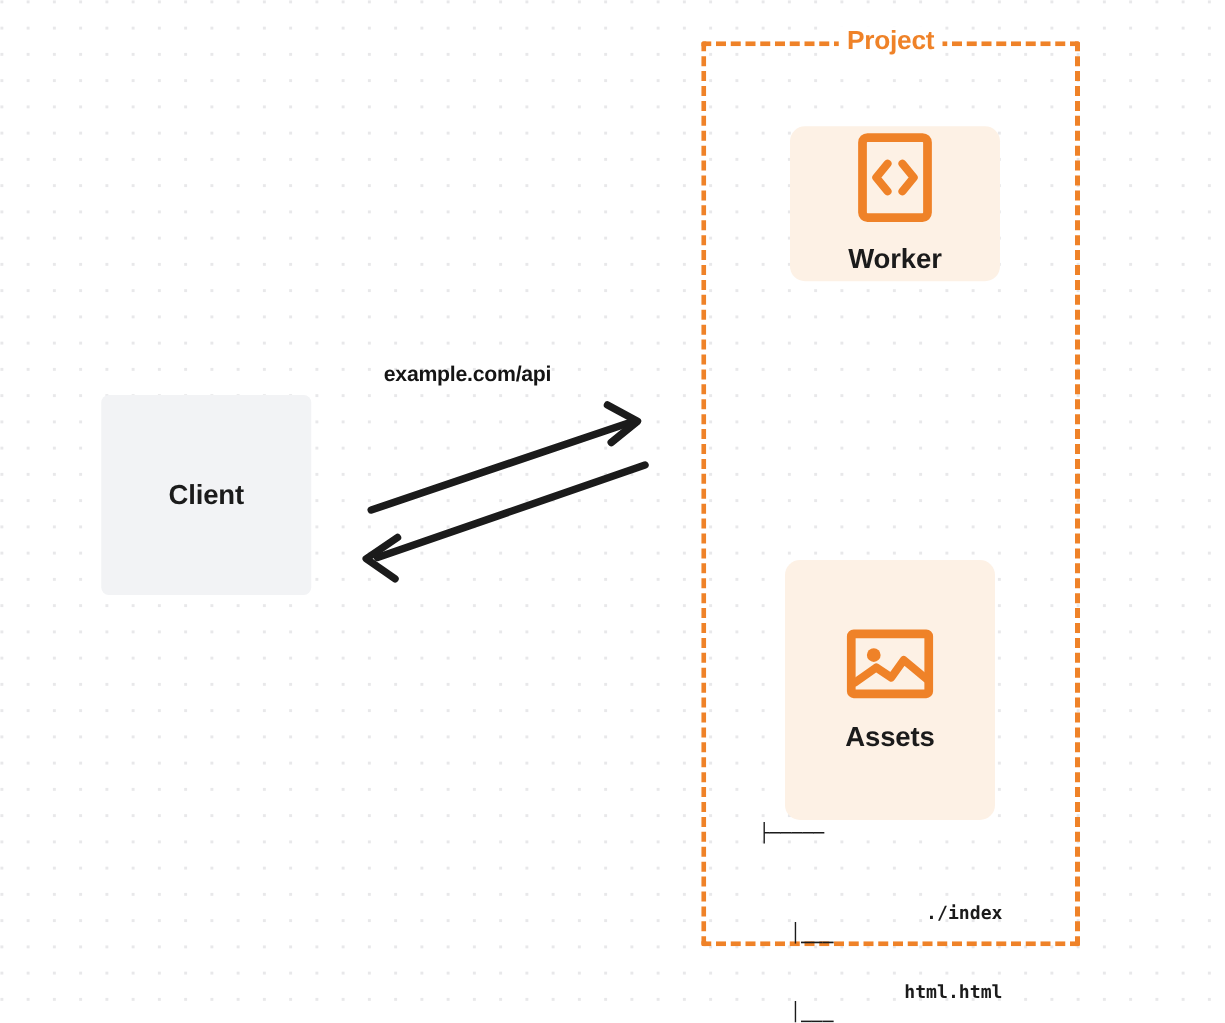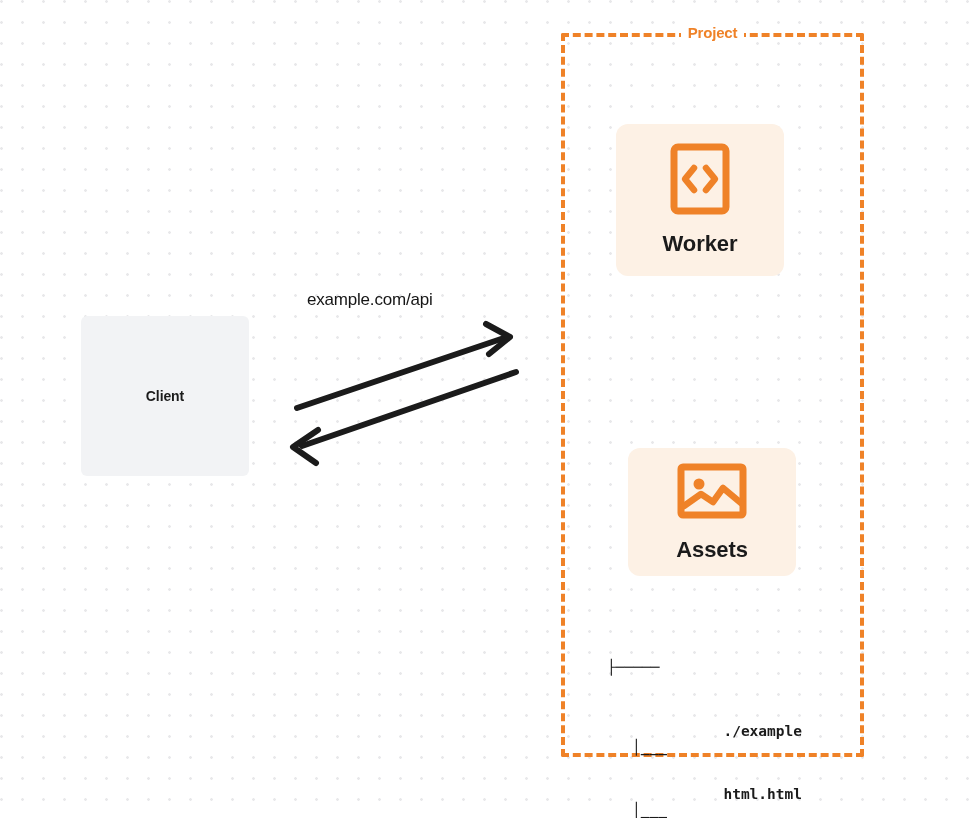--- a/index.html
+++ b/index.html
@@ -32,40 +32,40 @@
     top: 316px;
     width: 168px;
     height: 160px;
     background: #f2f3f5;
     border-radius: 6px;
     display: flex;
     align-items: center;
     justify-content: center;
   }
   #client-node .node-label {
-    font-size: 14px;
+    font-size: 22px;
     font-weight: 700;
     color: #1b1b1b;
     letter-spacing: -0.1px;
   }
 
   
   #request-arrows {
     position: absolute;
     left: 270px;
     top: 280px;
     width: 270px;
     height: 200px;
   }
   #request-label {
     position: absolute;
     left: 307px;
     top: 290px;
     font-size: 17px;
-    font-weight: 400;
+    font-weight: 700;
     color: #151515;
     letter-spacing: -0.2px;
     white-space: nowrap;
   }
 
   
   #project-container {
     position: absolute;
     left: 561px;
     top: 33px;
@@ -79,49 +79,48 @@
     position: absolute;
     left: 561px;
     top: 21px;
     width: 303px;
     text-align: center;
   }
   #project-title .title-text {
     display: inline-block;
     background: #ffffff;
     padding: 0 7px;
-    font-size: 15px;
+    font-size: 21px;
     font-weight: 700;
     color: #ef8228;
     letter-spacing: -0.2px;
     line-height: 24px;
   }
 
   
   .service-card {
     position: absolute;
     background: #fdf1e5;
     border-radius: 12px;
     display: flex;
     flex-direction: column;
     align-items: center;
     justify-content: center;
   }
   #worker-card {
-    left: 616px;
+    left: 632px;
     top: 101px;
     width: 168px;
-    height: 152px;
-    margin-top: 23px;
+    height: 124px;
   }
   #assets-card {
     left: 628px;
     top: 448px;
     width: 168px;
-    height: 128px;
+    height: 208px;
   }
   .service-card .card-icon {
     display: block;
     margin-bottom: 16px;
   }
   .service-card .card-label {
     font-size: 22px;
     font-weight: 700;
     color: #1b1b1b;
     letter-spacing: -0.1px;
@@ -197,21 +196,21 @@
       <rect x="4" y="6" width="62" height="48" rx="2" ry="2" fill="none" stroke="#ef8228" stroke-width="7"></rect>
       <circle cx="22" cy="23" r="5.5" fill="#ef8228"></circle>
       <polyline points="7,45 24,33 36,41 46,27 64,42" fill="none" stroke="#ef8228" stroke-width="6.5" stroke-linecap="round" stroke-linejoin="round"></polyline>
     </svg>
     <span class="card-label">Assets</span>
   </div>
 
   <div id="assets-file-tree">
     <div class="tree-row">
       <span class="tree-connector" style="left:7px;top:-1px;">├─────</span>
-      <span class="tree-name">./example</span>
+      <span class="tree-name">./index</span>
     </div>
     <div class="tree-row">
       <span class="tree-connector" style="left:32px;">│___</span>
       <span class="tree-name">html.html</span>
     </div>
     <div class="tree-row">
       <span class="tree-connector" style="left:32px;">│___</span>
       
     </div>
     

